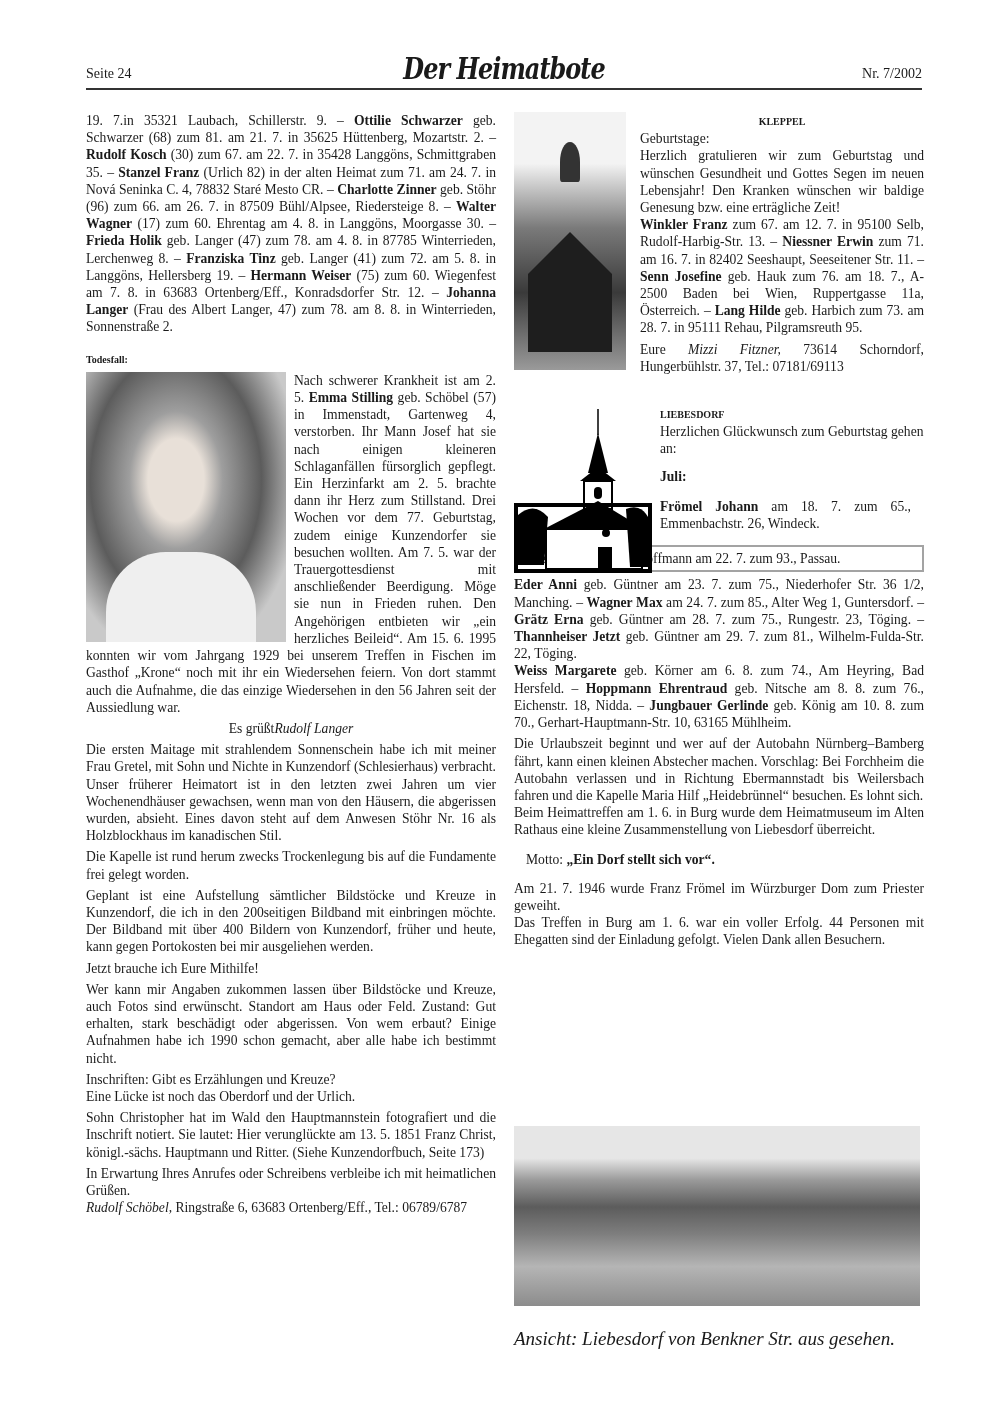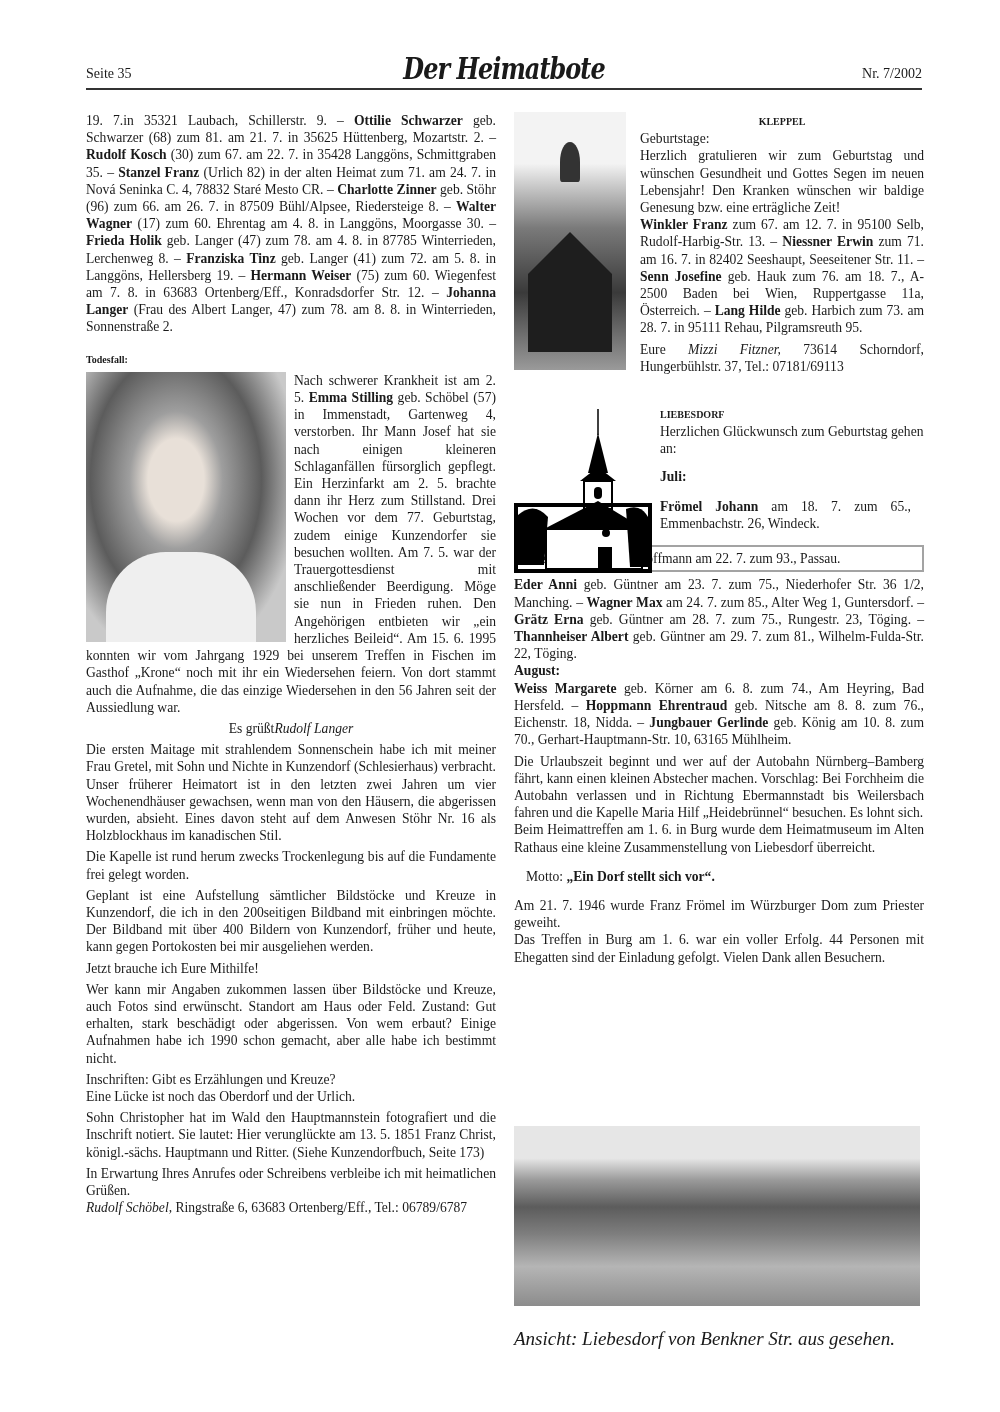--- a/index.html
+++ b/index.html
@@ -37,21 +37,21 @@
   .photo-village { position: absolute; left: 514px; top: 1126px; width: 406px; height: 180px;
                    background: linear-gradient(180deg, #e6e6e6 0 18%, #9a9a9a 30%, #5c5c5c 45%, #7e7e7e 60%, #b5b5b5 78%, #8c8c8c 100%); }
   .caption { position: absolute; left: 514px; top: 1328px; font-style: italic; font-size: 19px; }
   .sig-row { display: flex; justify-content: center; margin: 0 0 4px 0; }
   .clear { clear: both; }
 </style>
 </head>
 <body>
 
 <div class="header">
-  <span class="left">Seite 35</span>
+  <span class="left">Seite 24</span>
   <div class="mast">Der Heimatbote</div>
   <span class="right">Nr. 7/2002</span>
 </div>
 <div class="rule"></div>
 
 <div class="col col-left">
   <p><span>19. 7.in 35321 Laubach, Schillerstr. 9. – </span><b>Ottilie Schwarzer</b><span> geb. Schwarzer (68) zum 81. am 21. 7. in 35625 Hüttenberg, Mozartstr. 2. – </span><b>Rudolf Kosch</b><span> (30) zum 67. am 22. 7. in 35428 Langgöns, Schmittgraben 35. – </span><b>Stanzel Franz</b><span> (Urlich 82) in der alten Heimat zum 71. am 24. 7. in Nová Seninka C. 4, 78832 Staré Mesto CR. – </span><b>Charlotte Zinner</b><span> geb. Stöhr (96) zum 66. am 26. 7. in 87509 Bühl/Alpsee, Riedersteige 8. – </span><b>Walter Wagner</b><span> (17) zum 60. Ehrentag am 4. 8. in Langgöns, Moorgasse 30. – </span><b>Frieda Holik</b><span> geb. Langer (47) zum 78. am 4. 8. in 87785 Winterrieden, Lerchenweg 8. – </span><b>Franziska Tinz</b><span> geb. Langer (41) zum 72. am 5. 8. in Langgöns, Hellersberg 19. – </span><b>Hermann Weiser</b><span> (75) zum 60. Wiegenfest am 7. 8. in 63683 Ortenberg/Eff., Konradsdorfer Str. 12. – </span><b>Johanna Langer</b><span> (Frau des Albert Langer, 47) zum 78. am 8. 8. in Winterrieden, Sonnenstraße 2.</span></p>
   <p style="margin-top:14px;"><span class="section-title">Todesfall:</span></p>
   <div class="photo photo-woman"></div>
   <p><span>Nach schwerer Krankheit ist am 2. 5. </span><b>Emma Stilling</b><span> geb. Schöbel (57) in Immenstadt, Gartenweg 4, verstorben. Ihr Mann Josef hat sie nach einigen kleineren Schlaganfällen fürsorglich gepflegt. Ein Herzinfarkt am 2. 5. brachte dann ihr Herz zum Stillstand. Drei Wochen vor dem 77. Geburtstag, zudem einige Kunzendorfer sie besuchen wollten. Am 7. 5. war der Trauergottesdienst mit anschließender Beerdigung. Möge sie nun in Frieden ruhen. Den Angehörigen entbieten wir „ein herzliches Beileid“. Am 15. 6. 1995 konnten wir vom Jahrgang 1929 bei unserem Treffen in Fischen im Gasthof „Krone“ noch mit ihr ein Wiedersehen feiern. Von dort stammt auch die Aufnahme, die das einzige Wiedersehen in den 56 Jahren seit der Aussiedlung war.</span></p>
@@ -95,22 +95,21 @@
       <rect x="2" y="100" width="134" height="66" fill="none" stroke="#000" stroke-width="4"></rect>
       <path d="M4,110 Q20,96 34,112 L30,160 L4,160 Z" fill="#000"></path>
       <path d="M112,104 Q126,98 134,112 L134,162 L116,162 Z" fill="#000"></path>
     </svg>
   </div>
   <p style="margin:0"><span class="section-title">LIEBESDORF</span></p>
   <p style="margin:0; text-align:left;">Herzlichen Glückwunsch zum Geburtstag gehen an:</p>
   <p style="margin:10px"><b>Juli:</b></p>
   <p style="margin:13px"><b>Frömel Johann</b><span> am 18. 7. zum 65., Emmenbachstr. 26, Windeck.</span></p>
   <div class="boxed"><b>Rzepka Marie</b><span> geb. Hoffmann am 22. 7. zum 93., Passau.</span></div>
-  <p style="margin:0"><b>Eder Anni</b><span> geb. Güntner am 23. 7. zum 75., Niederhofer Str. 36 1/2, Manching. – </span><b>Wagner Max</b><span> am 24. 7. zum 85., Alter Weg 1, Guntersdorf. – </span><b>Grätz Erna</b><span> geb. Güntner am 28. 7. zum 75., Rungestr. 23, Töging. – </span><b>Thannheiser Albert</b><span> geb. Güntner am 29. 7. zum 81., Wilhelm-Fulda-Str. 22, Töging.</span></p>
-  <p style="margin:0" class="clear"><b>August:</b></p>
+  <p style="margin:0"><b>Eder Anni</b><span> geb. Güntner am 23. 7. zum 75., Niederhofer Str. 36 1/2, Manching. – </span><b>Wagner Max</b><span> am 24. 7. zum 85., Alter Weg 1, Guntersdorf. – </span><b>Grätz Erna</b><span> geb. Güntner am 28. 7. zum 75., Rungestr. 23, Töging. – </span><b>Thannheiser Jetzt</b><span> geb. Güntner am 29. 7. zum 81., Wilhelm-Fulda-Str. 22, Töging.</span></p>
   <p><b>Weiss Margarete</b><span> geb. Körner am 6. 8. zum 74., Am Heyring, Bad Hersfeld. – </span><b>Hoppmann Ehrentraud</b><span> geb. Nitsche am 8. 8. zum 76., Eichenstr. 18, Nidda. – </span><b>Jungbauer Gerlinde</b><span> geb. König am 10. 8. zum 70., Gerhart-Hauptmann-Str. 10, 63165 Mühlheim.</span></p>
   <p style="margin:0">Die Urlaubszeit beginnt und wer auf der Autobahn Nürnberg–Bamberg fährt, kann einen kleinen Abstecher machen. Vorschlag: Bei Forchheim die Autobahn verlassen und in Richtung Ebermannstadt bis Weilersbach fahren und die Kapelle Maria Hilf „Heidebrünnel“ besuchen. Es lohnt sich.</p>
   <p style="margin:0">Beim Heimattreffen am 1. 6. in Burg wurde dem Heimatmuseum im Alten Rathaus eine kleine Zusammenstellung von Liebesdorf überreicht.</p>
   <p style="margin:12px"><span>Motto: </span><b>„Ein Dorf stellt sich vor“.</b></p>
   <p style="margin:0">Am 21. 7. 1946 wurde Franz Frömel im Würzburger Dom zum Priester geweiht.</p>
   <p style="margin:0">Das Treffen in Burg am 1. 6. war ein voller Erfolg. 44 Personen mit Ehegatten sind der Einladung gefolgt. Vielen Dank allen Besuchern.</p>
 </div>
 
 <div class="photo photo-village"></div>
 <div class="caption">Ansicht: Liebesdorf von Benkner Str. aus gesehen.</div>

